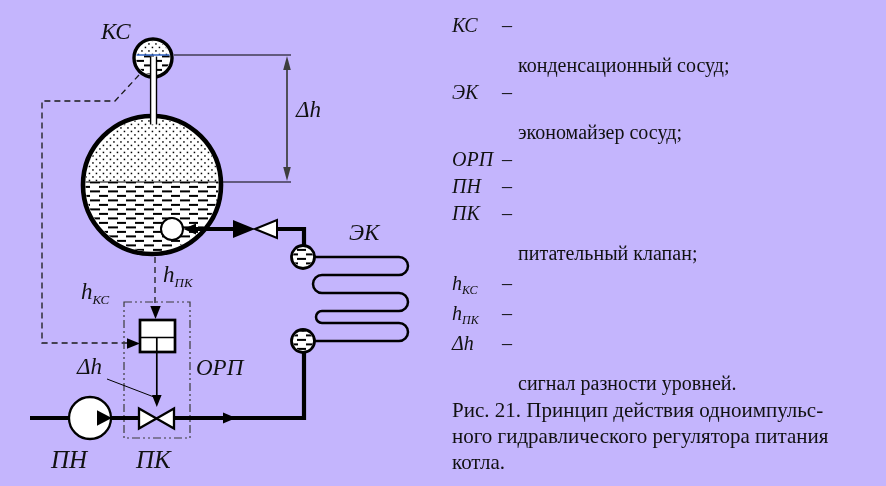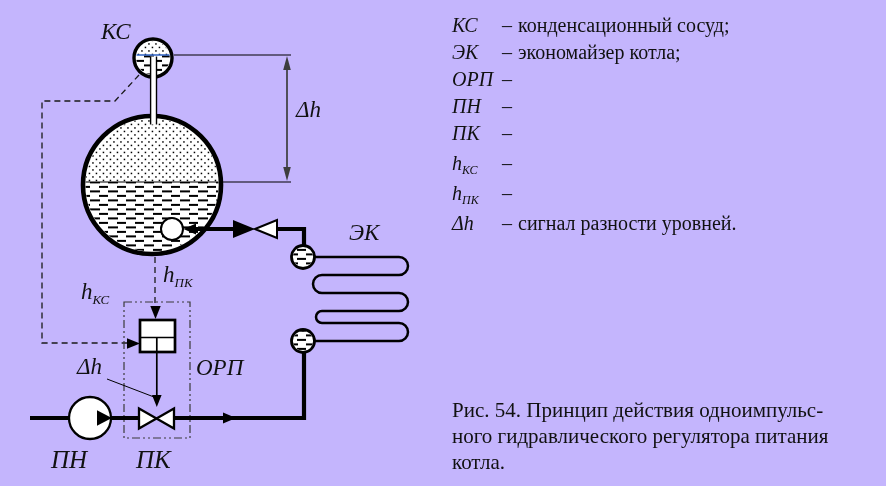--- a/index.html
+++ b/index.html
@@ -9,21 +9,21 @@
   .diagram svg{position:absolute;left:0;top:0;}
   .dlabel{position:absolute;font-style:italic;font-size:23px;line-height:1;white-space:nowrap;}
   .dlabel sub{font-size:13px;font-style:italic;line-height:0;vertical-align:-5px;letter-spacing:0;}
   .big{font-size:25px;}
   .legend{position:absolute;left:452px;top:12px;width:430px;font-size:20px;}
   .leg-row{display:flex;align-items:flex-start;line-height:27px;}
   .leg-row.gap{margin-top:3px;}
   .term{flex:0 0 50px;font-style:italic;white-space:nowrap;}
   .term sub{font-size:12px;line-height:0;vertical-align:-4px;}
   .dash{flex:0 0 16px;}
-  .desc{flex:1 1 auto;white-space:pre-line;}
+  .desc{flex:1 1 auto;white-space:pre-line;margin-top:40px;}
   .caption{position:absolute;left:452px;top:397px;width:432px;font-size:21px;line-height:26px;white-space:pre-line;}
 </style>
 </head>
 <body>
 
 <div class="page">
 
   <div class="diagram">
     <svg width="450" height="486" viewBox="0 0 450 486">
       <defs>
@@ -147,46 +147,47 @@
 
   <div class="legend">
     <div class="leg-row">
       <span class="term"><span>КС</span><sub></sub></span>
       <span class="dash">–</span>
       <span class="desc">конденсационный сосуд;</span>
     </div>
     <div class="leg-row">
       <span class="term"><span>ЭК</span><sub></sub></span>
       <span class="dash">–</span>
-      <span class="desc">экономайзер котла;</span>
+      <span class="desc">экономайзер сосуд;</span>
     </div>
     <div class="leg-row">
       <span class="term"><span>ОРП</span><sub></sub></span>
       <span class="dash">–</span>
     </div>
     <div class="leg-row">
       <span class="term"><span>ПН</span><sub></sub></span>
       <span class="dash">–</span>
     </div>
     <div class="leg-row">
       <span class="term"><span>ПК</span><sub></sub></span>
       <span class="dash">–</span>
+      <span class="desc">питательный клапан;</span>
     </div>
     <div class="leg-row gap">
       <span class="term"><span>h</span><sub>КС</sub></span>
       <span class="dash">–</span>
     </div>
     <div class="leg-row gap">
       <span class="term"><span>h</span><sub>ПК</sub></span>
       <span class="dash">–</span>
     </div>
     <div class="leg-row gap">
       <span class="term"><span>Δh</span><sub></sub></span>
       <span class="dash">–</span>
       <span class="desc">сигнал разности уровней.</span>
     </div>
   </div>
 
-  <div class="caption">Рис. 54. Принцип действия одноимпульс-
+  <div class="caption">Рис. 21. Принцип действия одноимпульс-
 ного гидравлического регулятора питания
 котла.</div>
 
 </div>
 
 </body></html>

